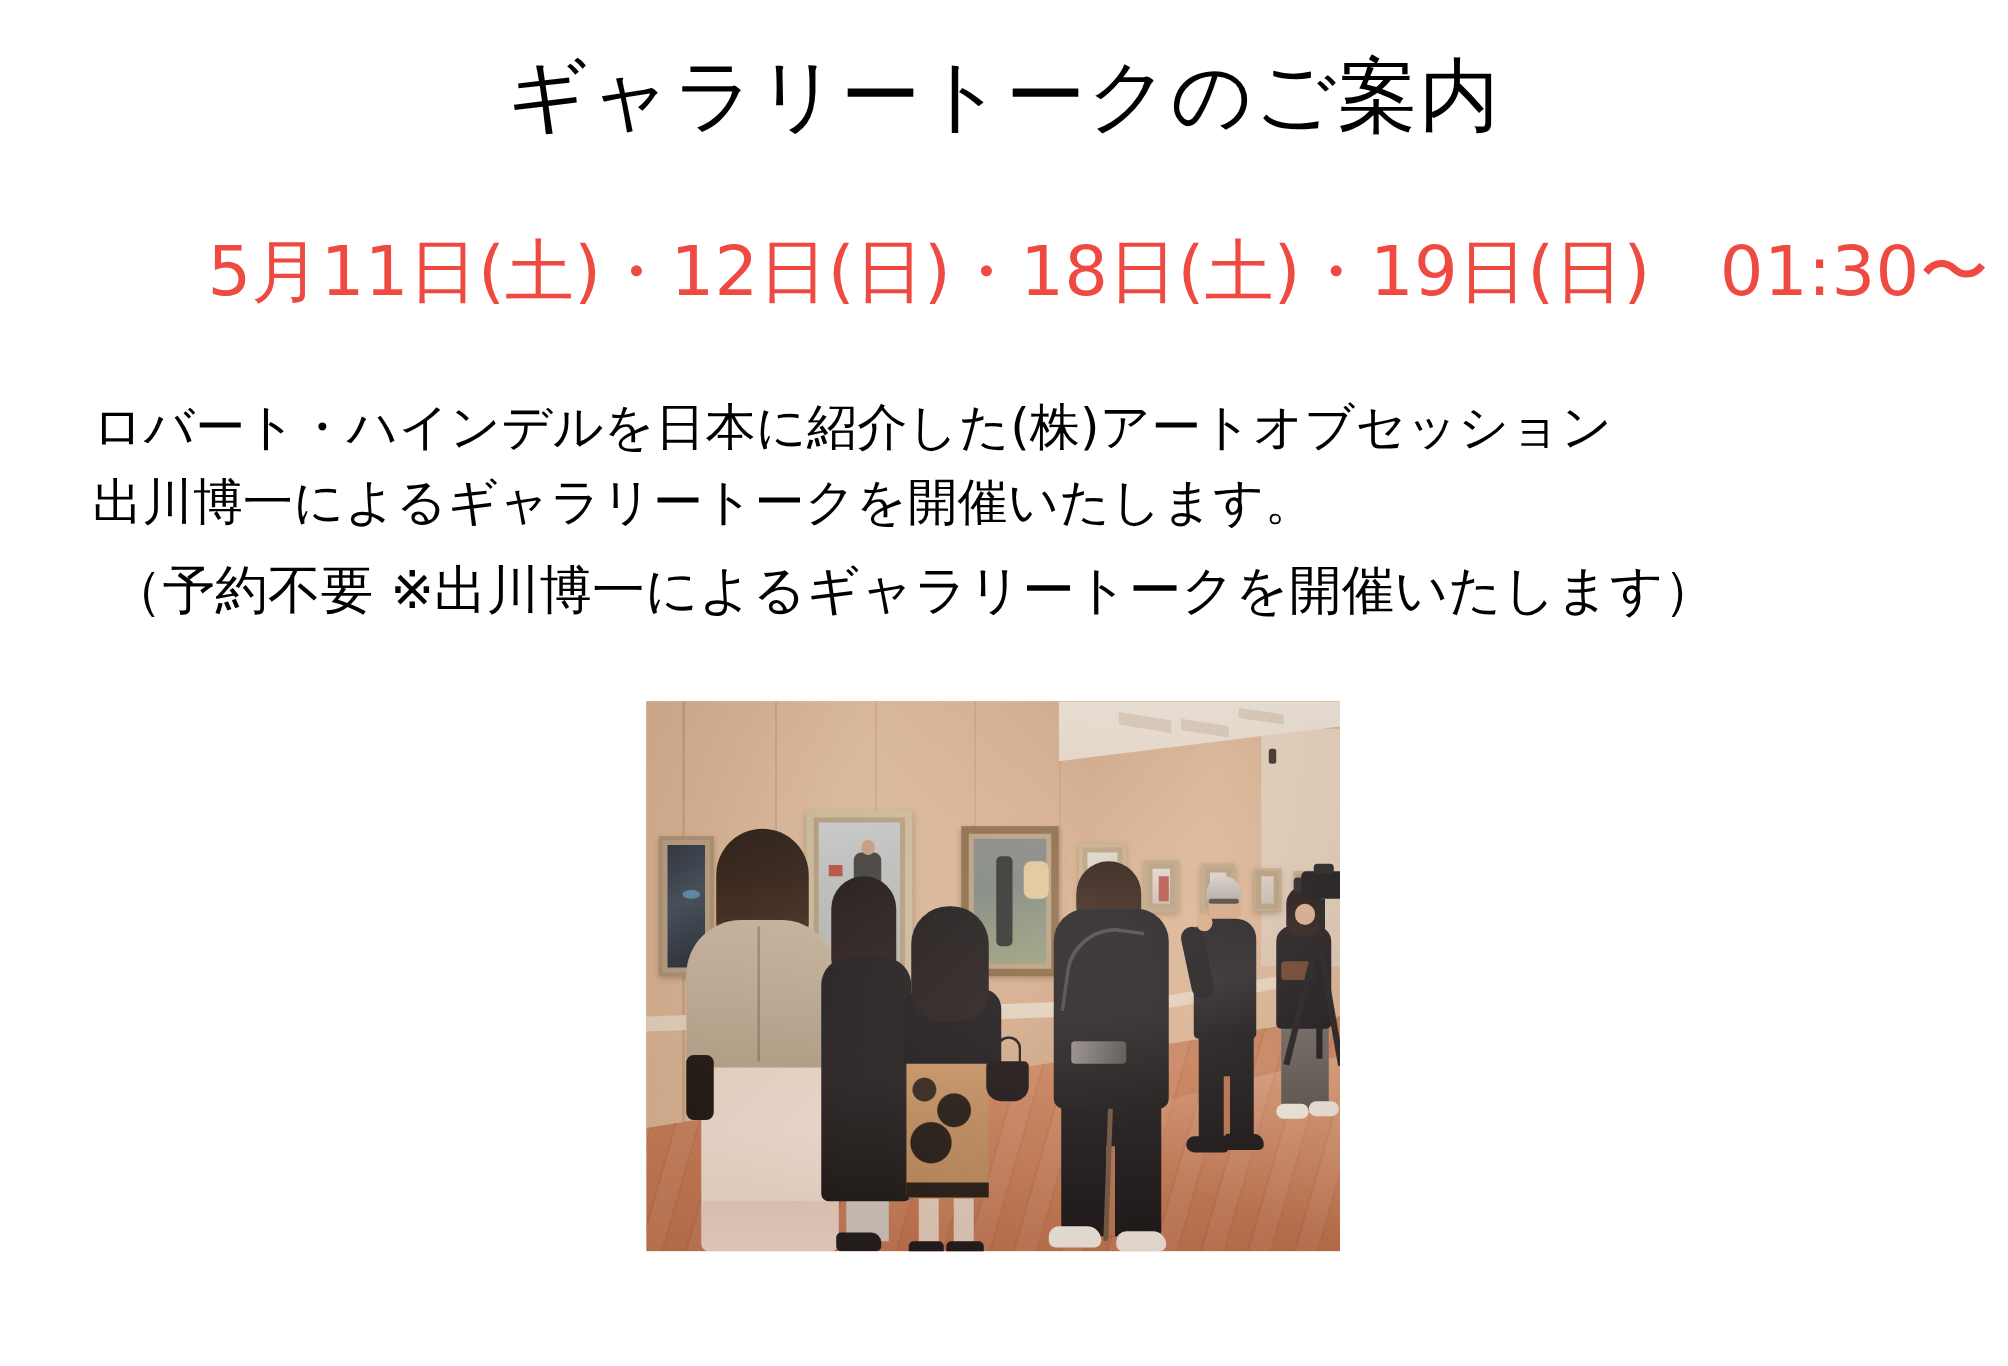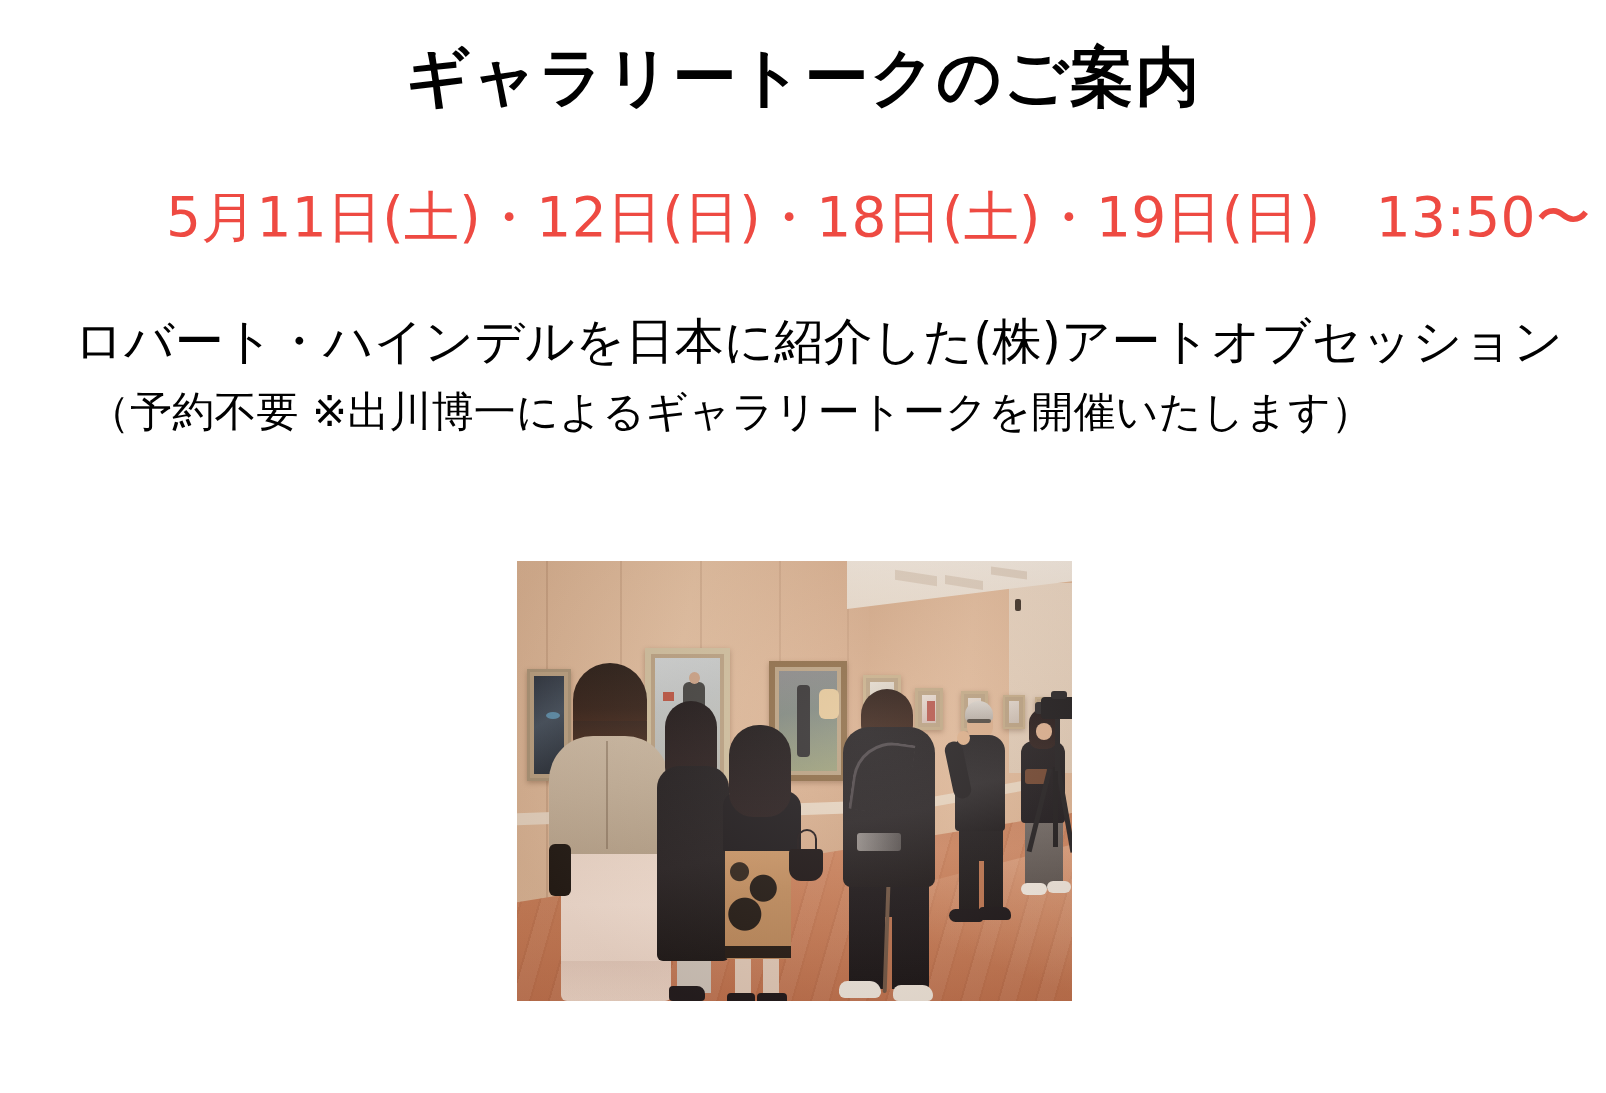--- a/index.html
+++ b/index.html
@@ -28,21 +28,21 @@
   
   .title {
     position: absolute;
     top: 42px;
     left: 0;
     width: 1606px;
     text-align: center;
     font-size: 64px;
     line-height: 1.1;
     letter-spacing: 0.02em;
-    font-weight: 700;
+    font-weight: 400;
     color: #000;
     white-space: nowrap;
   }
 
   
   .dateline {
     position: absolute;
     top: 186px;
     left: 166px;
     width: 1300px;
@@ -55,21 +55,21 @@
 
   
   .body-block {
     position: absolute;
     top: 312px;
     left: 74px;
     width: 1480px;
   }
 
   .body-line {
-    font-size: 49px;
+    font-size: 40px;
     line-height: 60px;
     letter-spacing: 0.004em;
     color: #000;
     white-space: nowrap;
   }
 
   .note-line {
     margin-top: 14px;
     font-size: 42px;
     line-height: 52px;
@@ -322,24 +322,25 @@
     pointer-events: none;
   }
 </style>
 </head>
 <body>
 
 <div class="page">
 
   <h1 class="title">ギャラリートークのご案内</h1>
 
-  <div class="dateline">5月11日(土)・12日(日)・18日(土)・19日(日)　13:50〜</div>
+  <div class="dateline">5月11日(土)・12日(日)・18日(土)・19日(日)　01:30〜</div>
 
   <div class="body-block">
     <div class="body-line">ロバート・ハインデルを日本に紹介した(株)アートオブセッション</div>
+    <div class="body-line">出川博一によるギャラリートークを開催いたします。</div>
     <div class="note-line">（予約不要 ※出川博一によるギャラリートークを開催いたします）</div>
   </div>
 
   <figure class="photo-wrap">
     <div class="photo">
 
       <div class="wall-left"></div>
       <div class="wall-right"></div>
       <div class="wall-far"></div>
 

